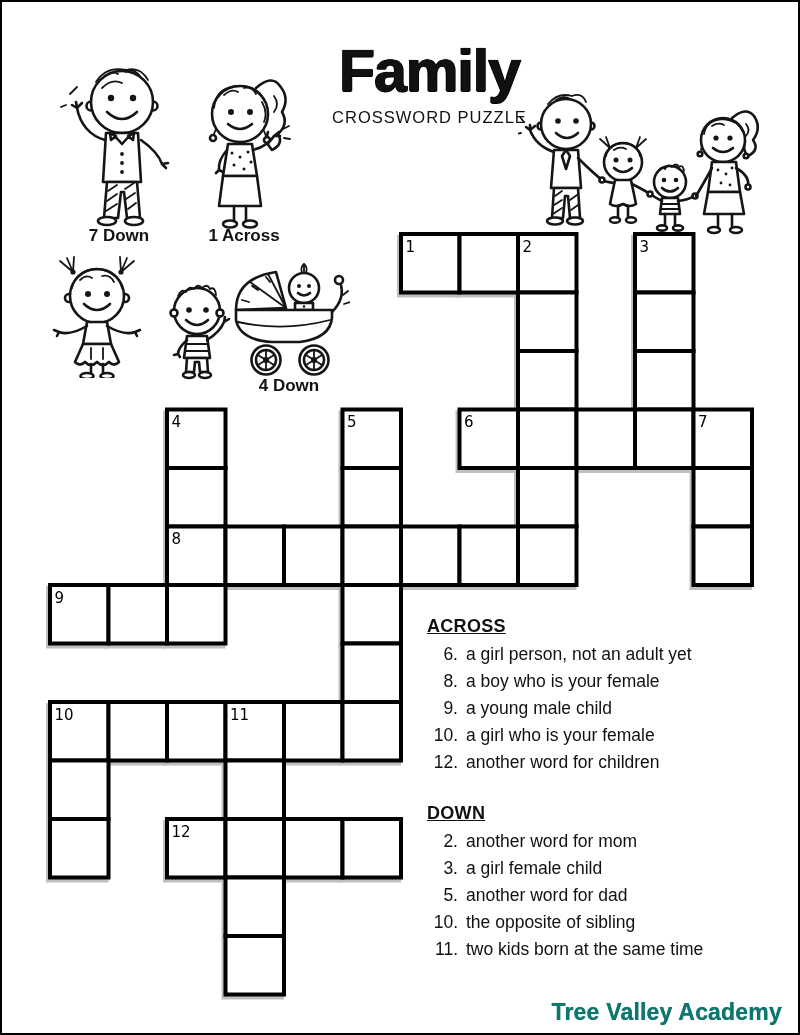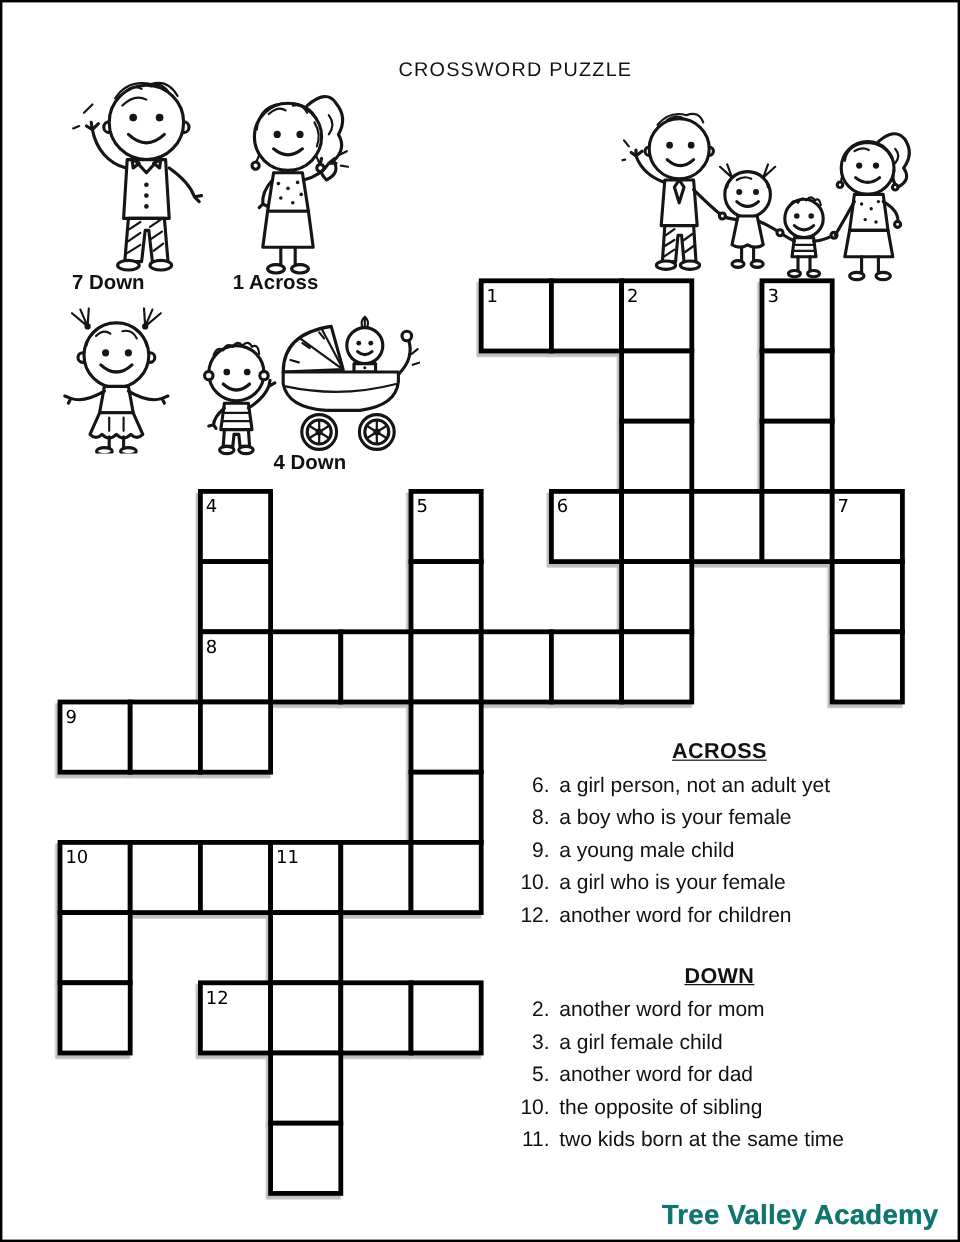--- a/index.html
+++ b/index.html
@@ -7,54 +7,55 @@
         border:2px solid #000;box-sizing:border-box;overflow:hidden;
         font-family:"Liberation Sans",sans-serif;color:#111;}
 
   
   .title-block{position:absolute;left:290px;top:40px;width:275px;text-align:center;}
   .title{font-size:59px;font-weight:900;letter-spacing:-1px;line-height:1;
          text-shadow:0 0 1px #000,0.8px 0 #000,-0.8px 0 #000,0 0.8px #000;}
   .subtitle{font-size:16.5px;letter-spacing:1px;margin-top:7px;font-weight:400;}
 
   
-  .pic-label{position:absolute;font-size:17px;font-weight:bold;}
+  .pic-label{position:absolute;font-size:17px;font-weight:bold;text-align:center;}
 
   
   .doodle{position:absolute;}
   .doodle path,.doodle circle,.doodle ellipse,.doodle line,.doodle rect{
       stroke:#151515;stroke-width:2.6;fill:none;stroke-linecap:round;stroke-linejoin:round;}
   .doodle .fillw{fill:#fff;}
   .doodle .dot{fill:#151515;stroke:none;}
   .doodle .thin{stroke-width:1.8;}
 
   
   #grid-svg{position:absolute;left:44px;top:228px;
             filter:drop-shadow(-2px 3px 0.5px rgba(0,0,0,0.25));}
   #grid-svg rect{fill:#fff;stroke:#000;stroke-width:4px;}
   #grid-svg text{font-family:"DejaVu Sans",sans-serif;font-size:15px;fill:#000;}
 
   
   .clue-section{position:absolute;left:425px;width:345px;}
   .clue-heading{font-size:18px;font-weight:bold;text-decoration:underline;
-                letter-spacing:0.3px;margin-bottom:8px;text-align:center;}
+                letter-spacing:0.3px;margin-bottom:8px;}
   .clue{display:flex;align-items:baseline;font-size:17.5px;line-height:18px;margin-bottom:9px;}
   .clue .num{width:31px;text-align:right;flex:none;}
   .clue .txt{margin-left:8px;}
 
   
   .brand{position:absolute;right:16px;top:997px;font-size:23px;font-weight:bold;
          letter-spacing:0.2px;text-shadow:0 0 0.7px currentColor;}
 </style>
 </head>
 <body>
 
 <div class="page">
 
   <div class="title-block">
+    <div class="title">Family</div>
     <div class="subtitle">CROSSWORD PUZZLE</div>
   </div>
 
   <svg class="doodle" style="left:58px;top:56px" width="118" height="172" viewBox="0 0 118 172">
     <path class="thin" d="M10 36 l7 -7 M6 47 l-5 2"></path>
     <path d="M45 82 C30 78 20 66 17 50 M17 50 l-5 -3 M17 50 l-1 -6 M17 50 l5 -5"></path>
     <circle class="fillw" cx="31" cy="48" r="4.5"></circle>
     <circle class="fillw" cx="93" cy="48" r="4.5"></circle>
     <circle class="fillw" cx="62" cy="44" r="31"></circle>
     <path class="thin" d="M36 24 Q46 8 66 12 Q80 8 88 22 M44 19 Q52 12 58 16 M66 14 Q74 10 80 18 M42 30 Q52 20 62 25"></path>

